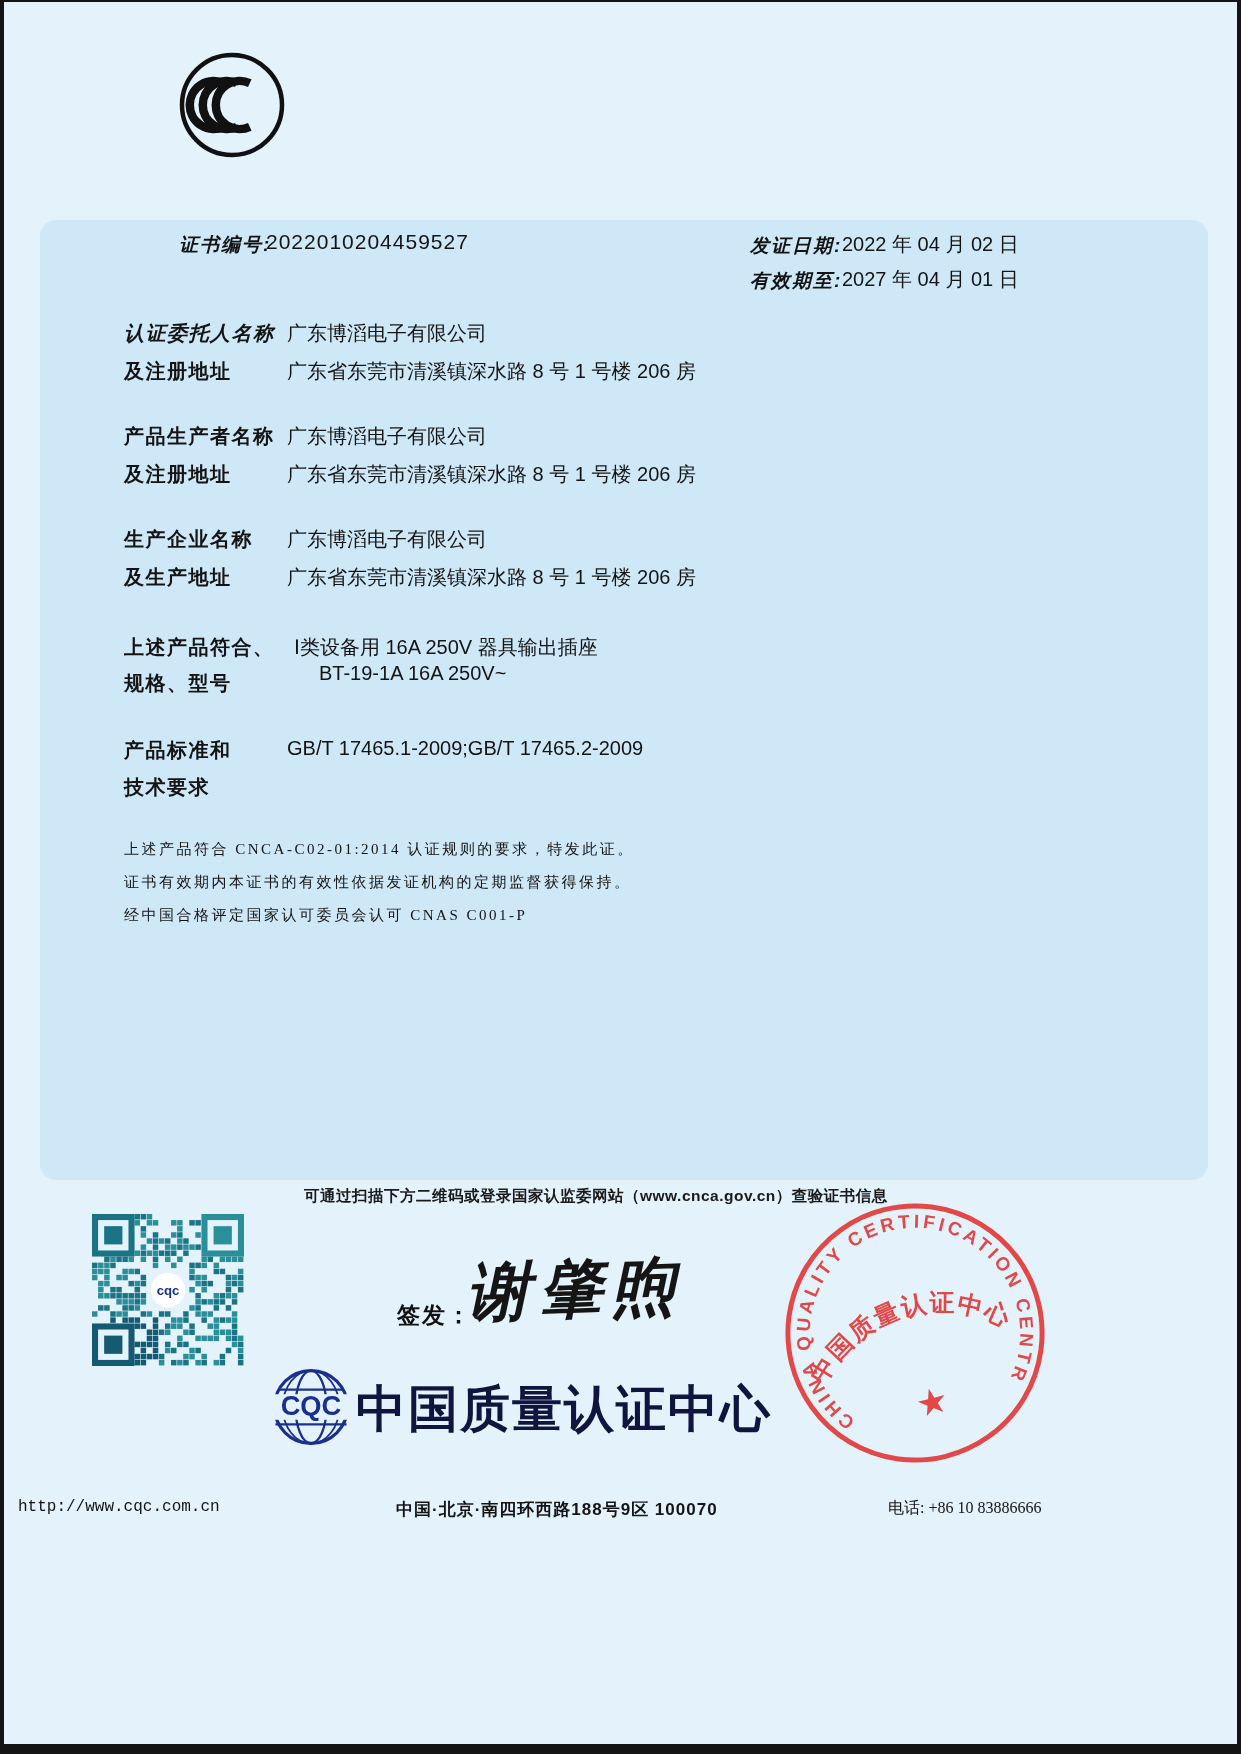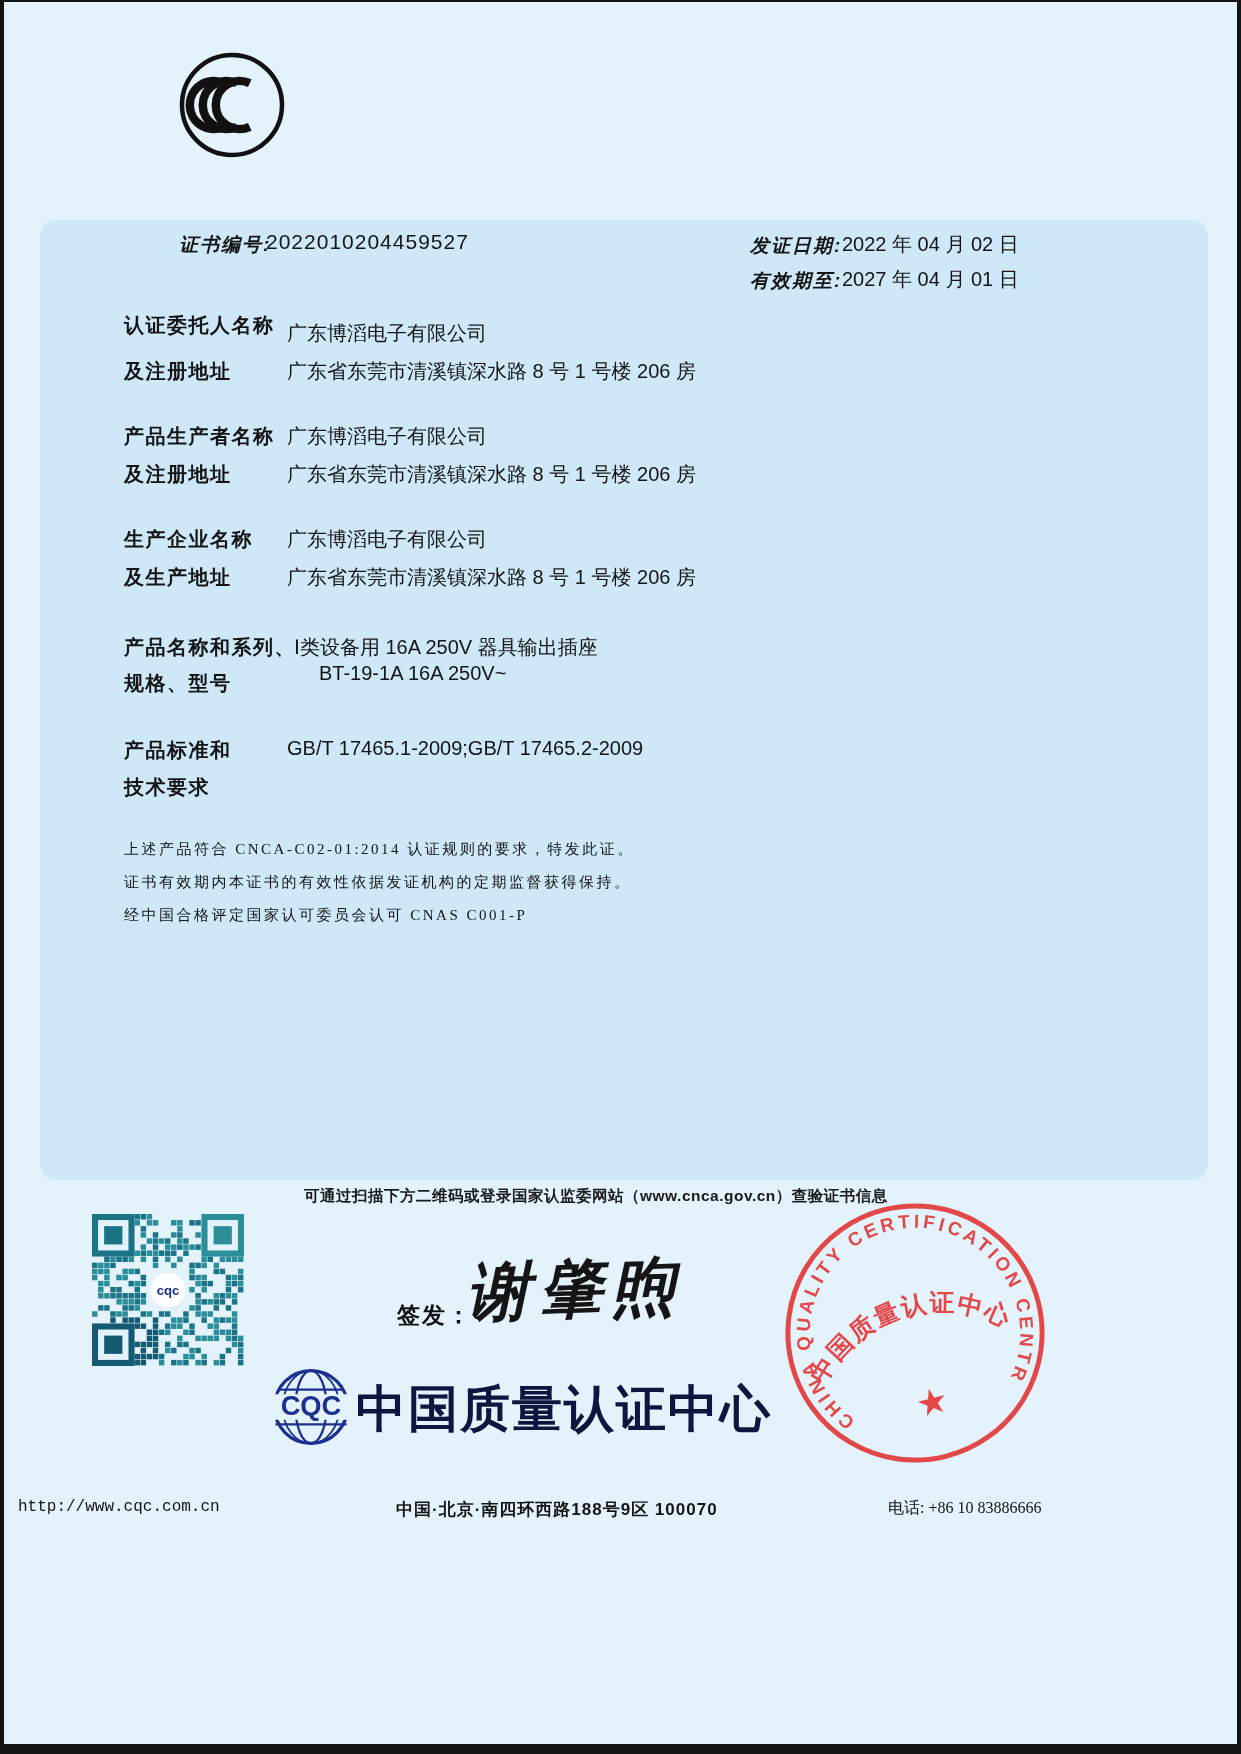--- a/index.html
+++ b/index.html
@@ -53,36 +53,36 @@
 
   <div class="panel"></div>
 
   <span class="line kai" style="left:175px;top:230px;">证书编号:</span>
   <span class="line num" style="left:262px;top:228px;">2022010204459527</span>
   <span class="line kai" style="left:746px;top:231px;">发证日期:</span>
   <span class="line" style="left:838px;top:229px;">2022 年 04 月 02 日</span>
   <span class="line kai" style="left:746px;top:266px;">有效期至:</span>
   <span class="line" style="left:838px;top:264px;">2027 年 04 月 01 日</span>
 
-  <span class="line lbl" style="left:120px;top:310px;">认证委托人名称</span>
+  <span class="line lbl" style="left:120px;top:318px;font-style:italic;">认证委托人名称</span>
   <span class="line lbl" style="left:120px;top:356px;">及注册地址</span>
   <span class="line" style="left:283px;top:318px;">广东博滔电子有限公司</span>
   <span class="line" style="left:283px;top:356px;">广东省东莞市清溪镇深水路 8 号 1 号楼 206 房</span>
 
   <span class="line lbl" style="left:120px;top:421px;">产品生产者名称</span>
   <span class="line lbl" style="left:120px;top:459px;">及注册地址</span>
   <span class="line" style="left:283px;top:421px;">广东博滔电子有限公司</span>
   <span class="line" style="left:283px;top:459px;">广东省东莞市清溪镇深水路 8 号 1 号楼 206 房</span>
 
   <span class="line lbl" style="left:120px;top:524px;">生产企业名称</span>
   <span class="line lbl" style="left:120px;top:562px;">及生产地址</span>
   <span class="line" style="left:283px;top:524px;">广东博滔电子有限公司</span>
   <span class="line" style="left:283px;top:562px;">广东省东莞市清溪镇深水路 8 号 1 号楼 206 房</span>
 
-  <span class="line lbl" style="left:120px;top:632px;">产品名称和系列、</span>
+  <span class="line lbl" style="left:120px;top:632px;">上述产品符合、</span>
   <span class="line lbl" style="left:120px;top:668px;">规格、型号</span>
   <span class="line" style="left:290px;top:632px;text-align:center;">Ⅰ类设备用 16A 250V 器具输出插座</span>
   <span class="line" style="left:283px;top:660px;margin-left:32px;">BT-19-1A 16A 250V~</span>
 
   <span class="line lbl" style="left:120px;top:735px;">产品标准和</span>
   <span class="line lbl" style="left:120px;top:772px;">技术要求</span>
   <span class="line" style="left:283px;top:735px;">GB/T 17465.1-2009;GB/T 17465.2-2009</span>
 
   <span class="line stmt" style="left:120px;top:838px;">上述产品符合 CNCA-C02-01:2014 认证规则的要求，特发此证。</span>
   <span class="line stmt" style="left:120px;top:871px;">证书有效期内本证书的有效性依据发证机构的定期监督获得保持。</span>

